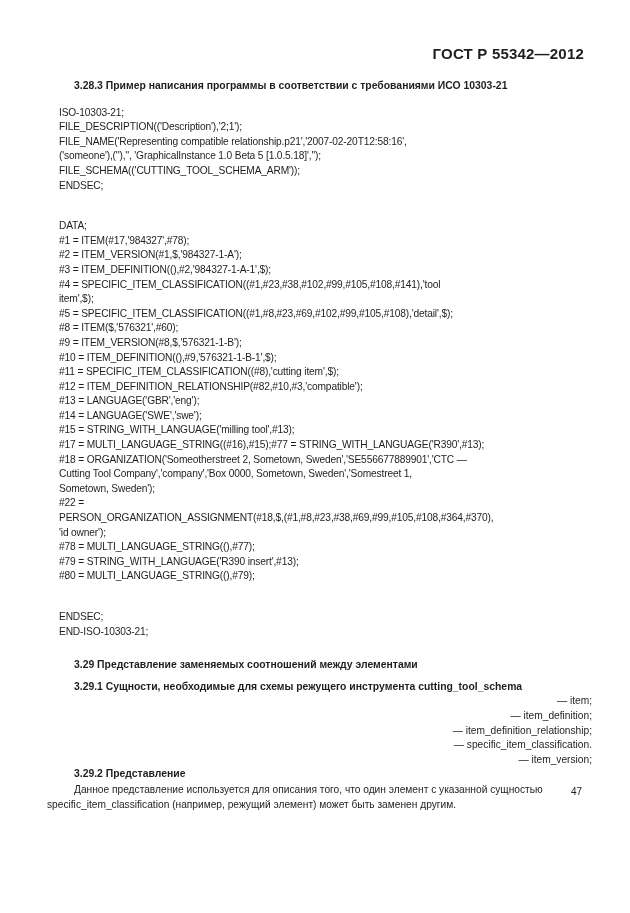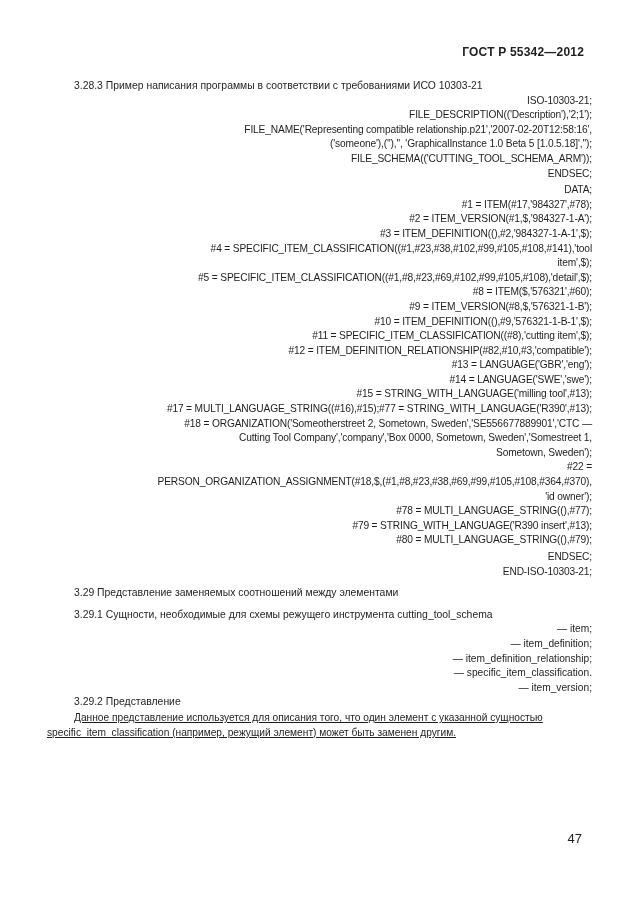--- a/index.html
+++ b/index.html
@@ -12,65 +12,63 @@
       height: 913px;
       position: relative;
       overflow: hidden;
       font-family: "Liberation Sans", sans-serif;
       color: #1e1e1e;
     }
     .page-header {
       position: absolute;
       top: 45px;
       right: 46px;
-      font-size: 12px;
+      font-size: 15px;
       font-weight: bold;
       letter-spacing: 0.2px;
     }
     .content {
       position: absolute;
       left: 47px;
       top: 79px;
       width: 545px;
       font-size: 10.2px;
       line-height: 14.6px;
     }
     .h-indent {
       padding-left: 27px;
-      font-weight: normal;
+      font-weight: bold;
       font-size: 10.4px;
     }
     .code-block {
-      margin: 0;
+      margin: 12px;
       letter-spacing: -0.15px;
-      text-align: right;
     }
     .code-line {
       white-space: pre;
       display: block;
     }
     .gap-small { height: 2px; }
     .gap-medium { height: 7px; }
     .list {
       padding-left: 27px;
       text-align: right;
     }
     .list-item {
       display: block;
     }
     .para {
       text-indent: 27px;
       line-height: 15px;
-      text-decoration: underline;
     }
     .page-number {
       position: absolute;
-      top: 831px;
+      top: 786px;
       right: 48px;
-      font-size: 13px;
+      font-size: 10px;
     }
   </style>
 </head>
 <body>
 
 <div class="page-header">ГОСТ Р 55342—2012</div>
 
 <div class="content">
 
   <div class="h-indent">3.28.3 Пример написания программы в соответствии с требованиями  ИСО 10303-21</div>

